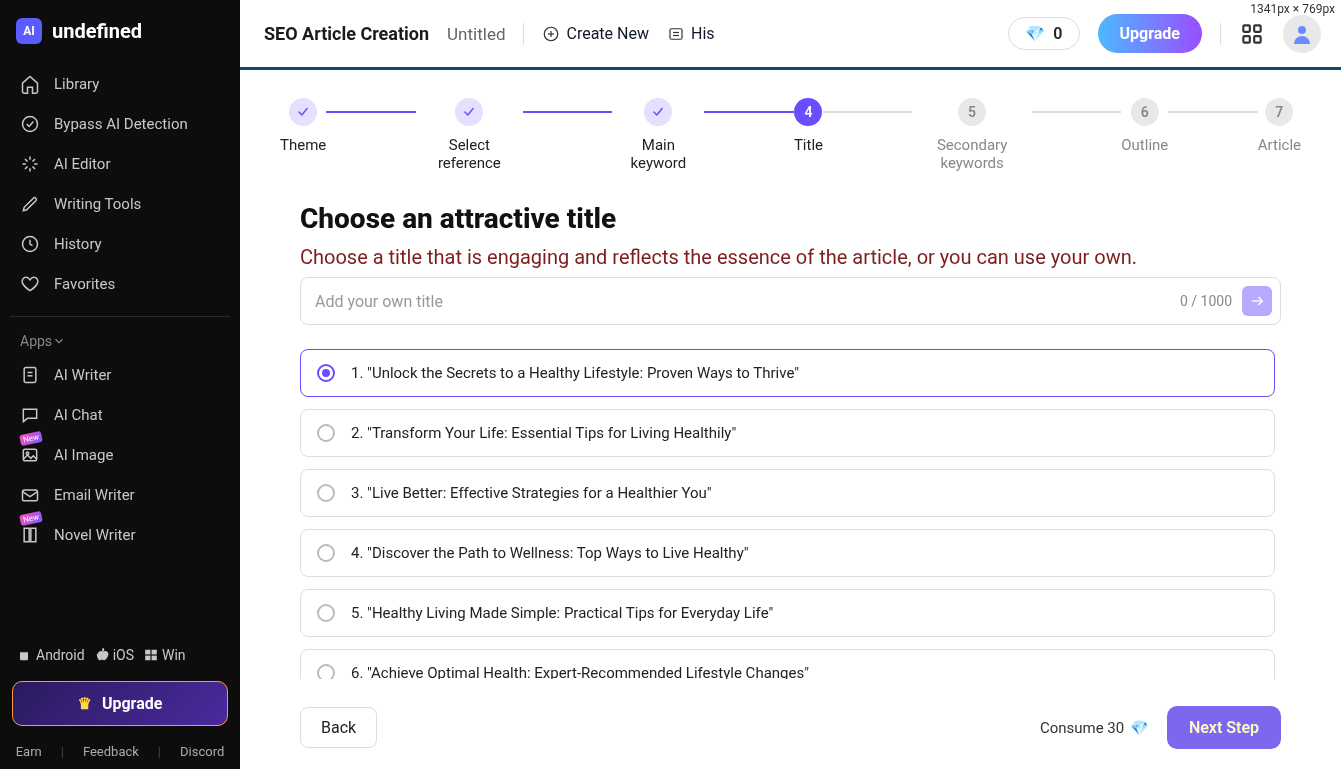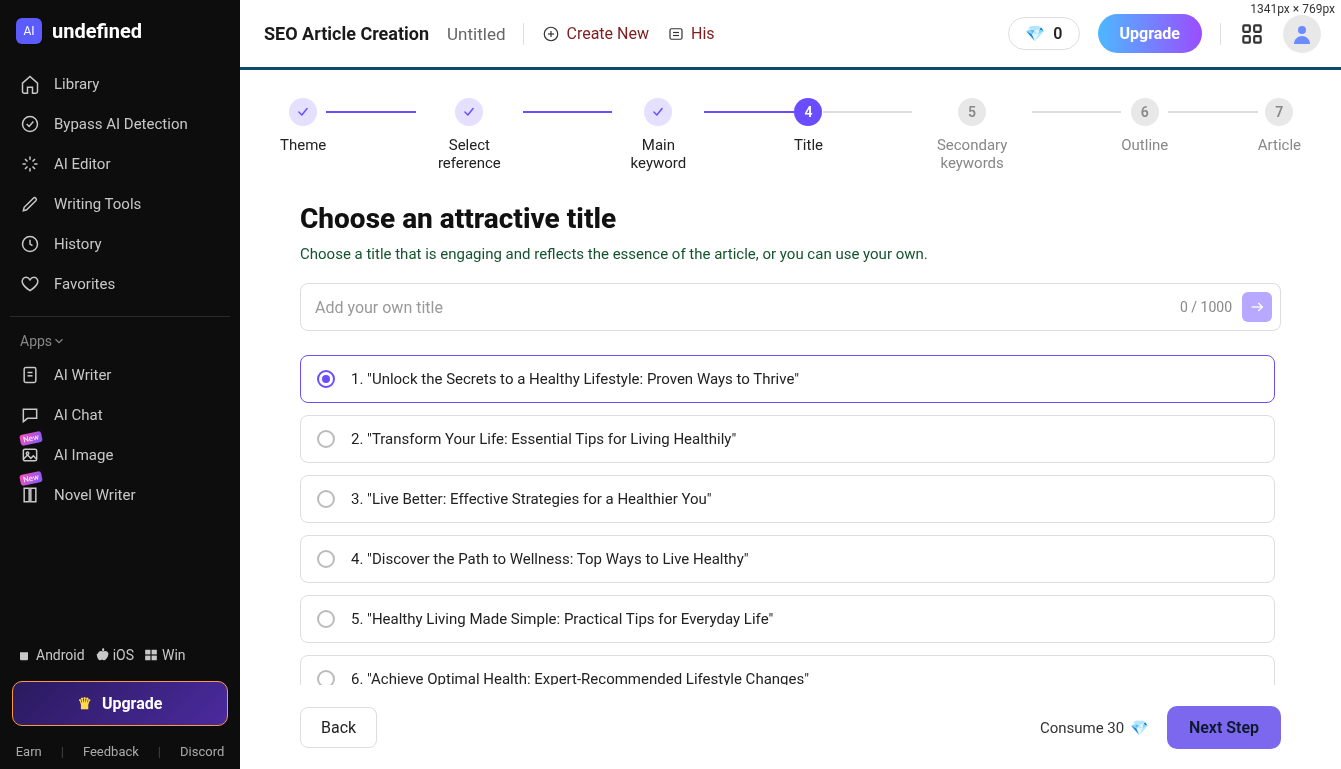--- a/index.html
+++ b/index.html
@@ -1,21 +1,21 @@
 <!DOCTYPE html>
 <html><head>
 <meta charset="utf-8">
 <style>
 * { margin: 0; padding: 0; box-sizing: border-box; font-family: -apple-system, BlinkMacSystemFont, "Segoe UI", Roboto, sans-serif; }
 body { display: flex; width: 1341px; height: 769px; overflow: hidden; background: #fff; }
 
 
 .sidebar { width: 240px; background: #0d0d0d; color: #b0b0b0; display: flex; flex-direction: column; flex-shrink: 0; }
 .logo-row { display: flex; align-items: center; gap: 10px; padding: 18px 16px 20px; }
-.logo-badge { width: 26px; height: 26px; background: #5b5bff; border-radius: 6px; display: flex; align-items: center; justify-content: center; color: #fff; font-size: 12px; font-weight: 400; }
+.logo-badge { width: 26px; height: 26px; background: #5b5bff; border-radius: 6px; display: flex; align-items: center; justify-content: center; color: #fff; font-size: 12px; font-weight: 700; }
 .logo-text { color: #fff; font-size: 20px; font-weight: 700; }
 .nav-list { list-style: none; padding: 0 10px; }
 .nav-item { display: flex; align-items: center; gap: 14px; padding: 10px 10px; color: #c8c8c8; font-size: 15px; cursor: pointer; border-radius: 6px; position: relative; }
 .nav-icon { width: 20px; height: 20px; display: flex; align-items: center; justify-content: center; flex-shrink: 0; }
 .nav-icon svg { stroke: #c8c8c8; fill: none; stroke-width: 1.8; }
 .section-divider { height: 1px; background: #2a2a2a; margin: 12px 10px 8px; }
 .apps-header { display: flex; align-items: center; justify-content: flex-start; padding: 8px 20px 6px; color: #888; font-size: 14px; }
 .chevron-down { width: 14px; height: 14px; }
 .new-badge { position: absolute; left: 10px; top: -2px; background: linear-gradient(135deg, #ff4db8, #7b5bff); color: #fff; font-size: 8px; padding: 1px 3px; border-radius: 3px; transform: rotate(-12deg); }
 .sidebar-spacer { flex: 1; }
@@ -26,21 +26,21 @@
 .footer-links { display: flex; justify-content: center; gap: 19px; padding: 10px; font-size: 13px; color: #aaa; }
 .footer-links span { cursor: pointer; }
 .footer-sep { color: #444; }
 
 
 .main { flex: 1; display: flex; flex-direction: column; overflow: hidden; }
 .topbar { display: flex; align-items: center; padding: 14px 20px 14px 24px; border-bottom: 3px solid #0c4a6e; gap: 18px; }
 .tb-title { font-weight: 700; color: #1a1a1a; font-size: 18px; }
 .tb-untitled { color: #666; font-size: 17px; }
 .tb-sep { width: 1px; height: 22px; background: #ddd; }
-.tb-link { display: flex; align-items: center; gap: 6px; color: #7f1d1d; font-size: 16px; cursor: pointer; }
+.tb-link { display: flex; align-items: center; gap: 6px; color: #0f172a; font-size: 16px; cursor: pointer; }
 .tb-link svg { stroke: #333; fill: none; stroke-width: 1.6; }
 .tb-spacer { flex: 1; }
 .credits-pill { display: flex; align-items: center; gap: 8px; border: 1px solid #ddd; border-radius: 999px; padding: 6px 16px; font-weight: 600; color: #222; cursor: pointer; }
 .diamond { color: #4db8ff; }
 .upgrade-btn { background: linear-gradient(90deg, #4db8ff, #9b4dff); color: #fff; border: none; border-radius: 999px; padding: 10px 22px; font-size: 16px; font-weight: 700; cursor: pointer; }
 .apps-grid-icon { width: 26px; height: 26px; cursor: pointer; }
 .avatar { width: 38px; height: 38px; border-radius: 50%; background: #e8e8e8; display: flex; align-items: center; justify-content: center; cursor: pointer; }
 .avatar svg { fill: #6a8cff; }
 .dim-label { position: absolute; top: 2px; right: 6px; font-size: 12px; color: #333; }
 
@@ -54,21 +54,21 @@
 .step-label { margin-top: 10px; font-size: 15px; color: #222; text-align: center; max-width: 120px; }
 .step-future .step-label { color: #888; }
 .step-connector { height: 2px; width: 90px; margin-top: 13px; }
 .conn-done { background: #6a4dff; }
 .conn-future { background: #ddd; }
 .check-svg { stroke: #6a4dff; fill: none; stroke-width: 2.5; stroke-linecap: round; stroke-linejoin: round; }
 
 
 .content { flex: 1; overflow-y: auto; padding: 20px 60px 0 60px; position: relative; }
 .content h1 { font-size: 28px; font-weight: 800; color: #111; margin-bottom: 10px; }
-.subhead { color: #14532d; font-size: 15px; margin-bottom: 20px; }
+.subhead { color: #7f1d1d; font-size: 20px; margin-bottom: 8px; }
 .input-row { display: flex; align-items: center; border: 1px solid #ddd; border-radius: 8px; padding: 8px 8px 8px 14px; margin-bottom: 24px; }
 .input-row input { flex: 1; border: none; outline: none; font-size: 16px; color: #333; }
 .input-row input::placeholder { color: #999; }
 .char-count { color: #888; font-size: 14px; margin-right: 10px; }
 .submit-icon { width: 30px; height: 30px; background: #b8a8ff; border-radius: 6px; display: flex; align-items: center; justify-content: center; cursor: pointer; }
 .submit-icon svg { stroke: #fff; fill: none; stroke-width: 2; }
 
 .options-wrap { max-height: 330px; overflow-y: auto; padding-right: 6px; }
 .options-wrap::-webkit-scrollbar { width: 6px; }
 .options-wrap::-webkit-scrollbar-thumb { background: #ccc; border-radius: 3px; }
@@ -76,21 +76,21 @@
 .option.selected { border-color: #6a4dff; }
 .radio { width: 18px; height: 18px; border: 2px solid #bbb; border-radius: 50%; flex-shrink: 0; position: relative; }
 .option.selected .radio { border-color: #6a4dff; }
 .option.selected .radio::after { content: ""; position: absolute; inset: 3px; background: #6a4dff; border-radius: 50%; }
 
 
 .page-footer { display: flex; align-items: center; padding: 18px 60px 20px; }
 .back-btn { border: 1px solid #ddd; background: #fff; border-radius: 8px; padding: 10px 20px; font-size: 16px; cursor: pointer; color: #222; }
 .footer-spacer { flex: 1; }
 .consume { display: flex; align-items: center; gap: 6px; color: #333; font-size: 15px; margin-right: 18px; }
-.next-btn { background: #7b68ee; color: #0f172a; border: none; border-radius: 10px; padding: 12px 22px; font-size: 16px; font-weight: 600; cursor: pointer; }
+.next-btn { background: #7b68ee; color: #fef9c3; border: none; border-radius: 10px; padding: 12px 22px; font-size: 16px; font-weight: 600; cursor: pointer; }
 </style>
 </head>
 <body>
 
 <aside class="sidebar">
   <div class="logo-row">
     <div class="logo-badge">AI</div>
     <div class="logo-text">undefined</div>
   </div>
 
@@ -177,20 +177,29 @@
     <li class="nav-item">
       <span class="new-badge">New</span>
       <span class="nav-icon">
           <svg viewBox="0 0 24 24" width="20" height="20">
             <rect x="4" y="5" width="16" height="14" rx="2"></rect>
             <circle cx="9" cy="10" r="1.5"></circle>
             <path d="M4 17l5-5 4 4 3-3 4 4"></path>
           </svg>
         </span>
       <span>AI Image</span>
+    </li>
+    <li class="nav-item">
+      <span class="nav-icon">
+          <svg viewBox="0 0 24 24" width="20" height="20">
+            <rect x="3" y="6" width="18" height="13" rx="2"></rect>
+            <path d="M3 8l9 6 9-6"></path>
+          </svg>
+        </span>
+      <span>Email Writer</span>
     </li>
     <li class="nav-item">
       <span class="new-badge">New</span>
       <span class="nav-icon">
           <svg viewBox="0 0 24 24" width="20" height="20">
             <path d="M5 4h6v16H5zM13 4h6v16h-6z"></path>
           </svg>
         </span>
       <span>Novel Writer</span>
     </li>

